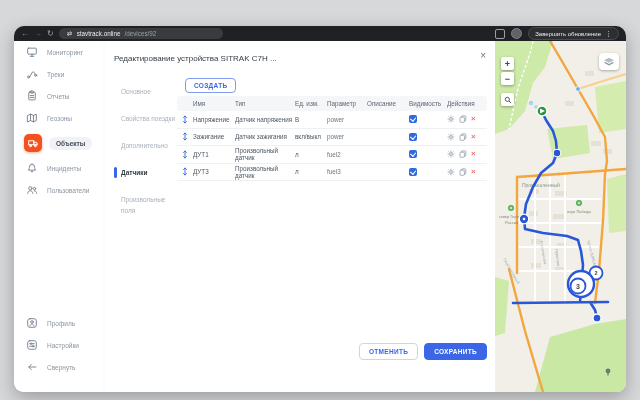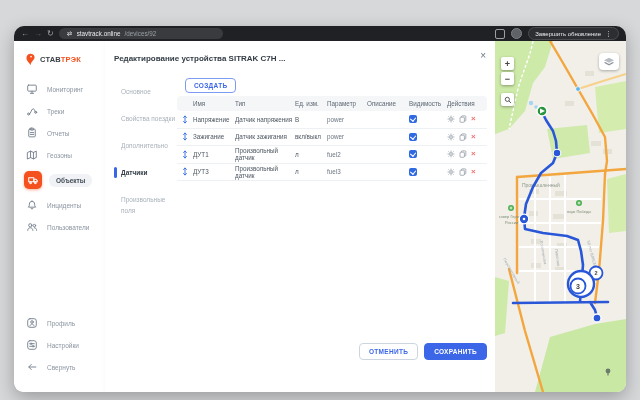--- a/index.html
+++ b/index.html
@@ -38,21 +38,21 @@
   .icon-box{width:16px;height:16px;flex:none;display:flex;align-items:center;justify-content:center;}
   .nav-item.active .icon-box{width:18px;height:18px;background:#f4511e;border-radius:5px;box-shadow:0 1px 3px rgba(244,81,30,.45);}
   .nav-label{font-size:6.5px;color:#8b95a1;white-space:nowrap;}
   .nav-item.active .nav-label{background:#f0f2f5;border-radius:6px;padding:3px 7px;color:#414b55;font-weight:700;}
   .side-footer{position:absolute;left:0;right:0;bottom:14px;}
   .sicon{stroke:#77828e;fill:none;stroke-width:1.1;stroke-linecap:round;stroke-linejoin:round;}
   .sicon-w{stroke:#fff;fill:none;stroke-width:1.2;stroke-linecap:round;stroke-linejoin:round;}
 
   
   .modal{position:absolute;left:91px;top:0;bottom:0;width:390px;background:#fff;box-shadow:3px 0 8px rgba(0,0,0,.07);}
-  .modal-title{position:absolute;left:9px;top:13px;font-size:8px;font-weight:700;color:#333c45;}
+  .modal-title{position:absolute;left:9px;top:13px;font-size:8px;font-weight:400;color:#333c45;}
   .modal-close{position:absolute;right:9px;top:10px;font-size:10px;color:#6b7682;cursor:pointer;line-height:10px;}
   .mtabs{position:absolute;left:9px;top:45px;width:62px;}
   .mtab{position:relative;padding-left:7px;margin-bottom:16px;font-size:6.5px;line-height:11px;color:#a9b1bb;cursor:pointer;}
   .mtab.active{color:#333c45;font-weight:700;}
   .mtab.active::before{content:'';position:absolute;left:0;top:0;width:2.5px;height:11px;background:#3b66e8;border-radius:2px;}
   .create-btn{position:absolute;left:80px;top:37px;background:#fff;border:1px solid #7e9bf2;color:#3b66e8;
               border-radius:4px;padding:3px 8px;font-size:6.5px;font-weight:700;letter-spacing:.3px;cursor:pointer;}
   .sensor-table{position:absolute;left:72px;right:8px;top:55px;}
   .thead{display:flex;align-items:center;height:15px;background:#f5f6f8;border-radius:4px;
          color:#5d6873;font-size:6.3px;}
@@ -107,27 +107,20 @@
         <div class="update-pill">
           <span>Завершить обновление</span>
           <span class="kebab">⋮</span>
         </div>
       </div>
     </div>
 
     <div class="app">
 
       <div class="sidebar">
-        <div class="logo">
-          <svg width="13" height="13" viewBox="0 0 16 16">
-            <path fill="#f4511e" d="M8 1C5.2 1 3 3.2 3 6c0 3.5 3.4 5.4 5 9 .4-2.1 1-3.5 2.5-5.2C11.9 8 13 6.8 13 5.1 13 2.7 10.8 1 8 1z"></path>
-            <circle cx="8.7" cy="4.5" r="1" fill="#fff"></circle>
-          </svg>
-          <span class="logo-text"><span class="logo-dark">СТАВ</span><span class="logo-orange">ТРЭК</span></span>
-        </div>
 
         <div class="nav-item">
           <span class="icon-box">
             <svg width="12" height="12" viewBox="0 0 14 14" class="sicon">
                 <rect x="2" y="2.5" width="10" height="7" rx="1"></rect>
                 <path d="M5 12h4M7 9.5V12"></path>
               </svg>
           </span>
           <span class="nav-label">Мониторинг</span>
         </div>

